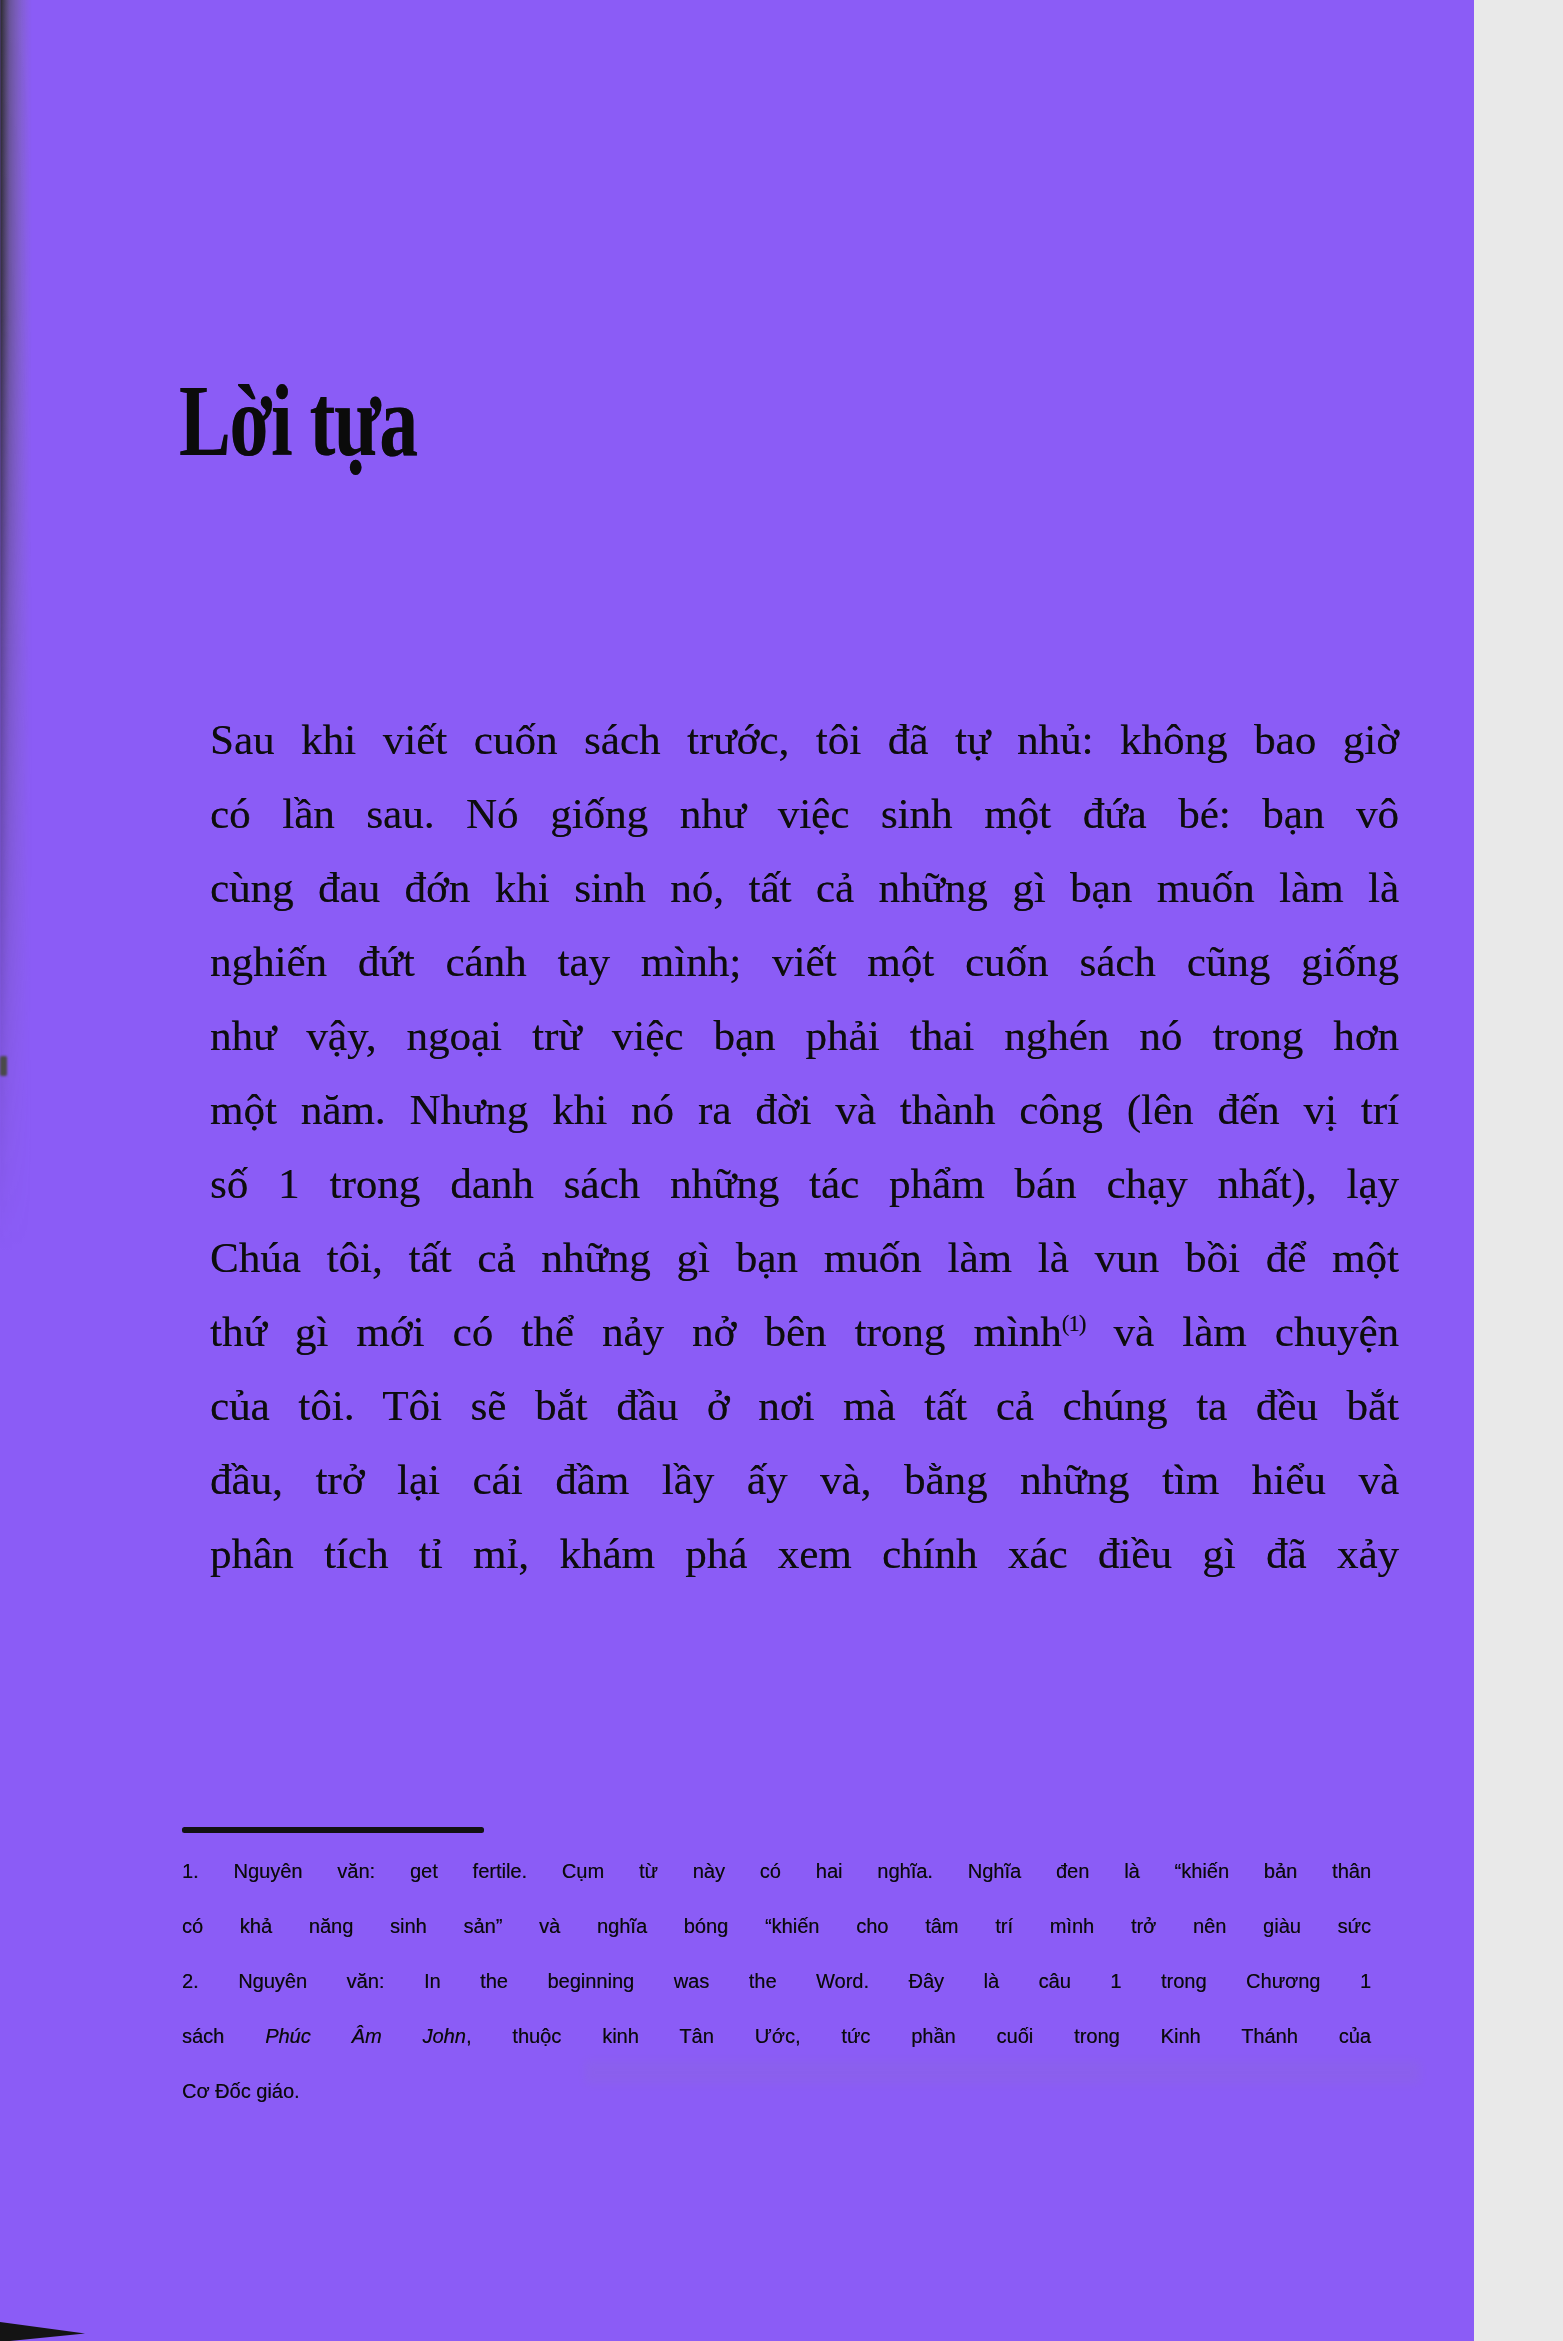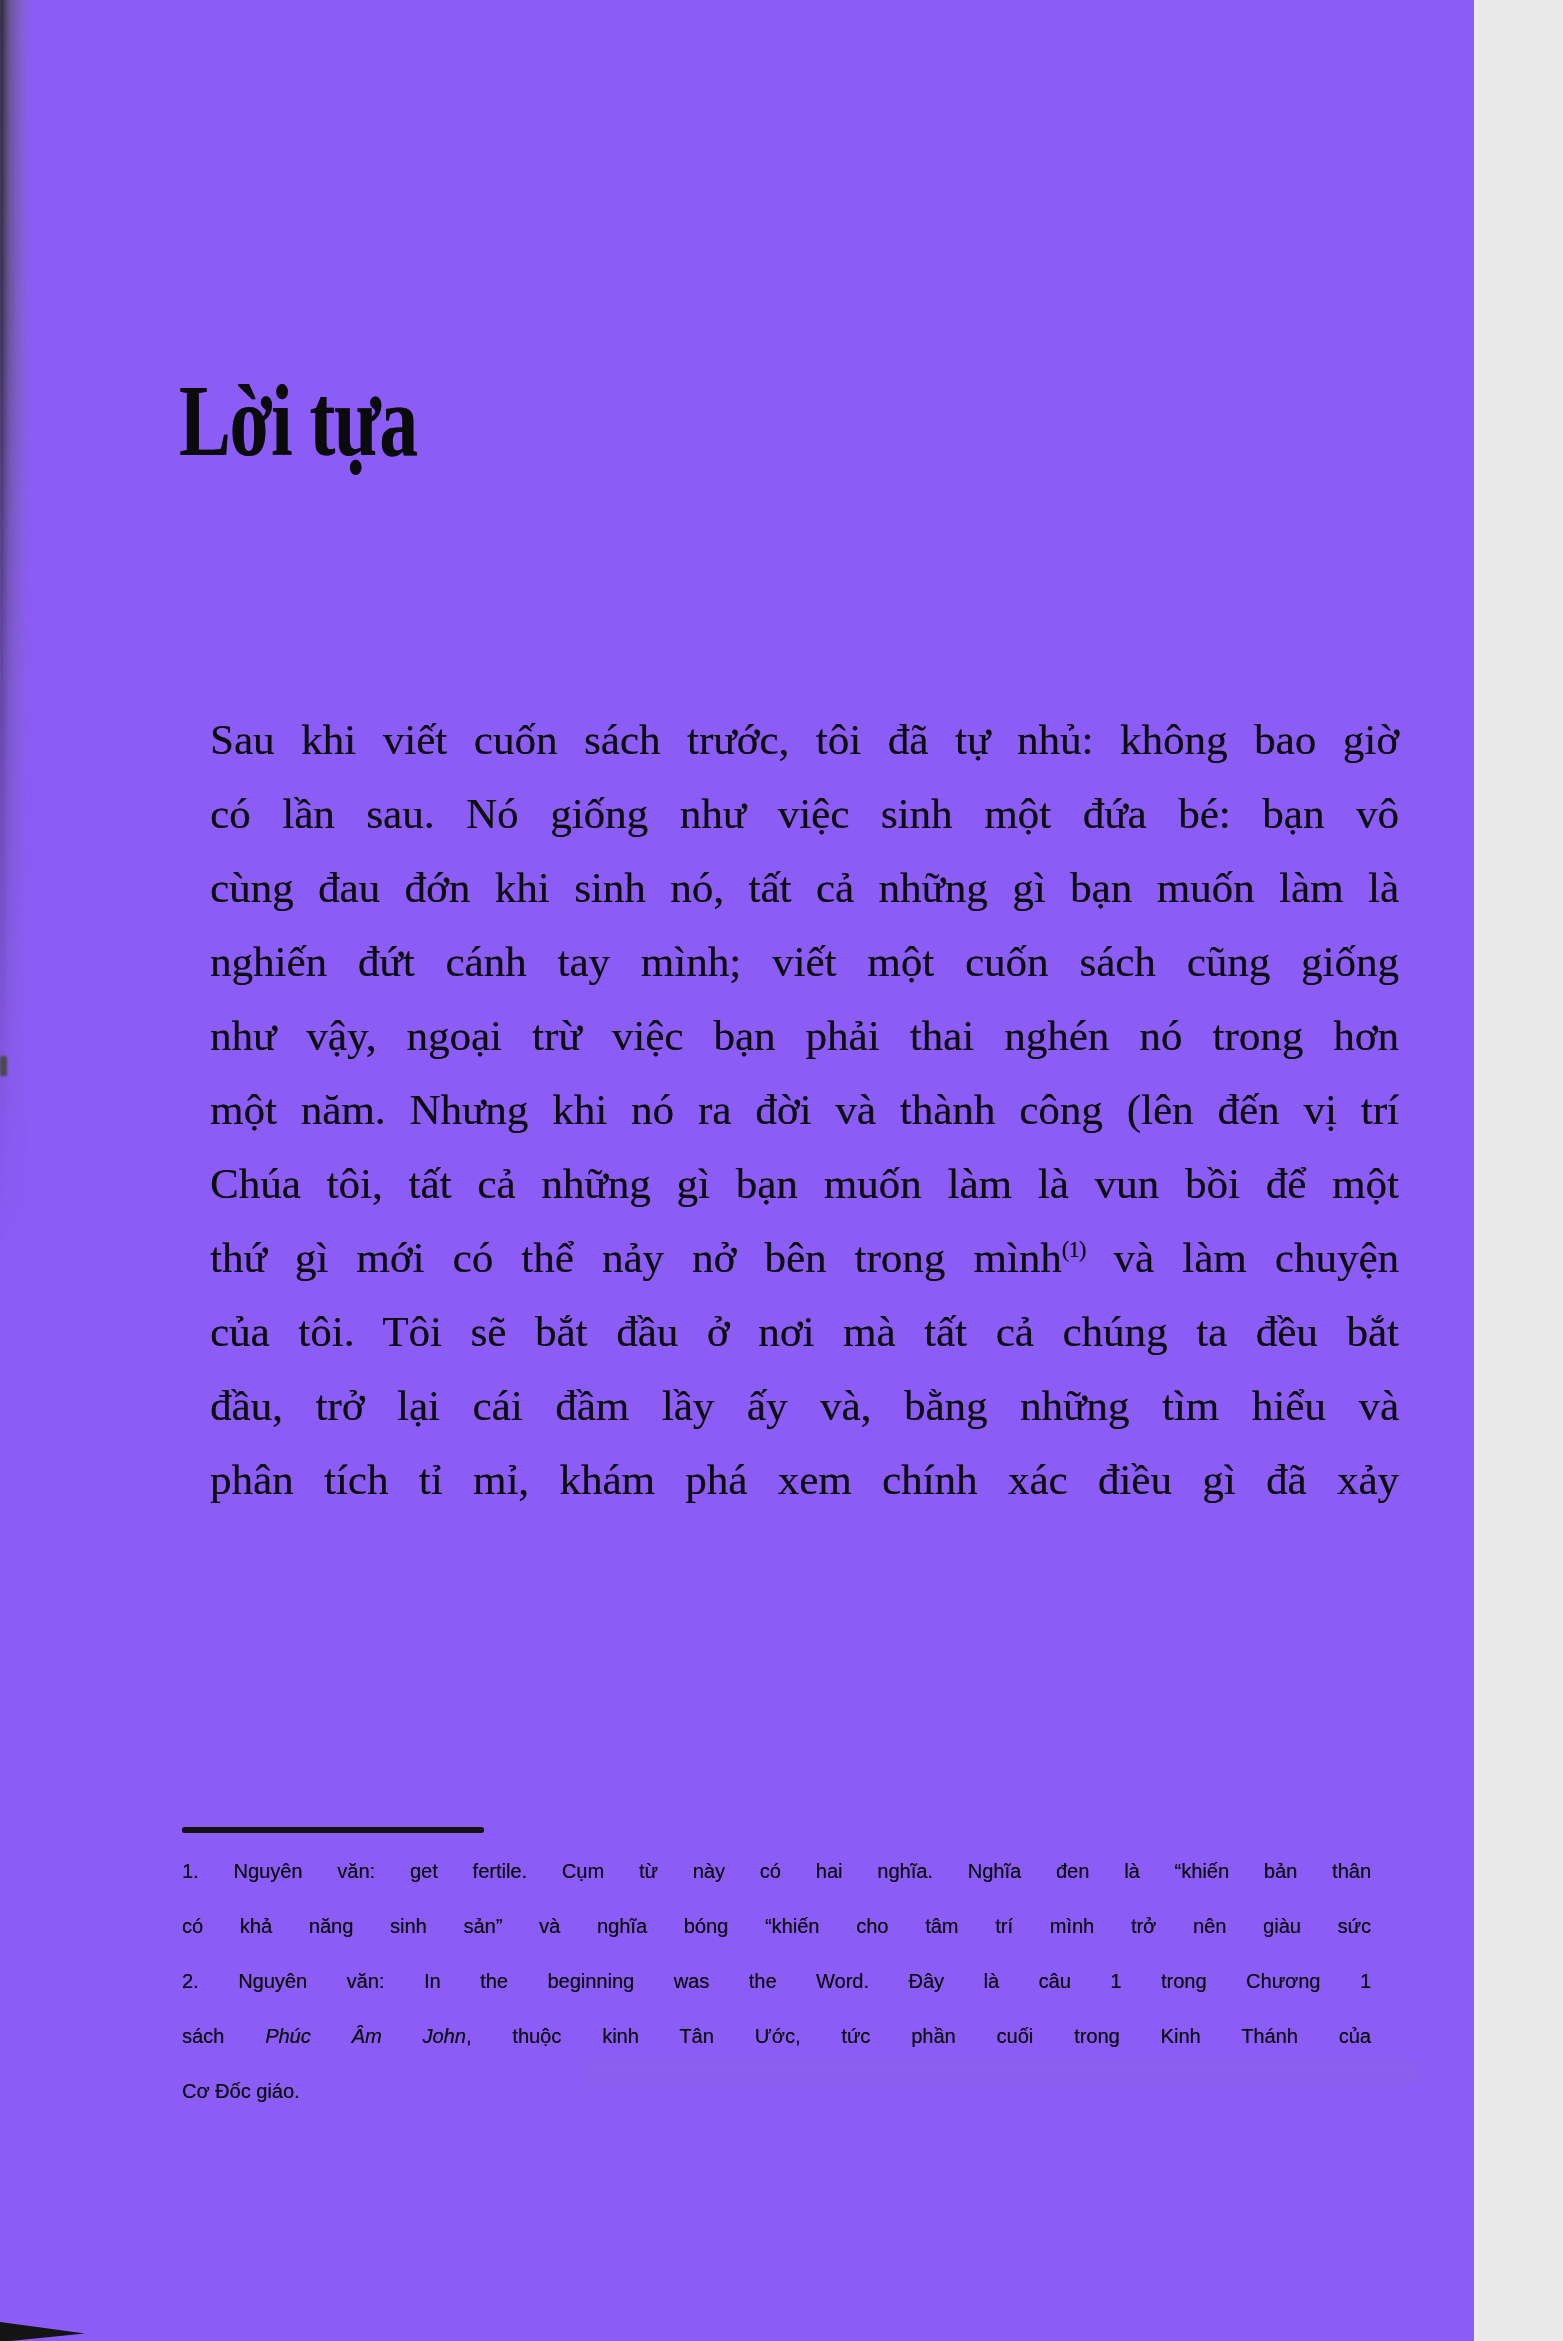--- a/index.html
+++ b/index.html
@@ -104,20 +104,21 @@
       <div class="line just">có lần sau. Nó giống như việc sinh một đứa bé: bạn vô</div>
 
       <div class="line just">cùng đau đớn khi sinh nó, tất cả những gì bạn muốn làm là</div>
 
       <div class="line just">nghiến đứt cánh tay mình; viết một cuốn sách cũng giống</div>
 
       <div class="line just">như vậy, ngoại trừ việc bạn phải thai nghén nó trong hơn</div>
 
       <div class="line just">một năm. Nhưng khi nó ra đời và thành công (lên đến vị trí</div>
 
+      <div class="line just">số 1 trong danh sách những tác phẩm bán chạy nhất), lạy</div>
 
       <div class="line just">Chúa tôi, tất cả những gì bạn muốn làm là vun bồi để một</div>
 
       <div class="line just">thứ gì mới có thể nảy nở bên trong mình<sup class="fnref">(1)</sup> và làm chuyện</div>
 
 
 
       <div class="line just">của tôi. Tôi sẽ bắt đầu ở nơi mà tất cả chúng ta đều bắt</div>
 
       <div class="line just">đầu, trở lại cái đầm lầy ấy và, bằng những tìm hiểu và</div>

